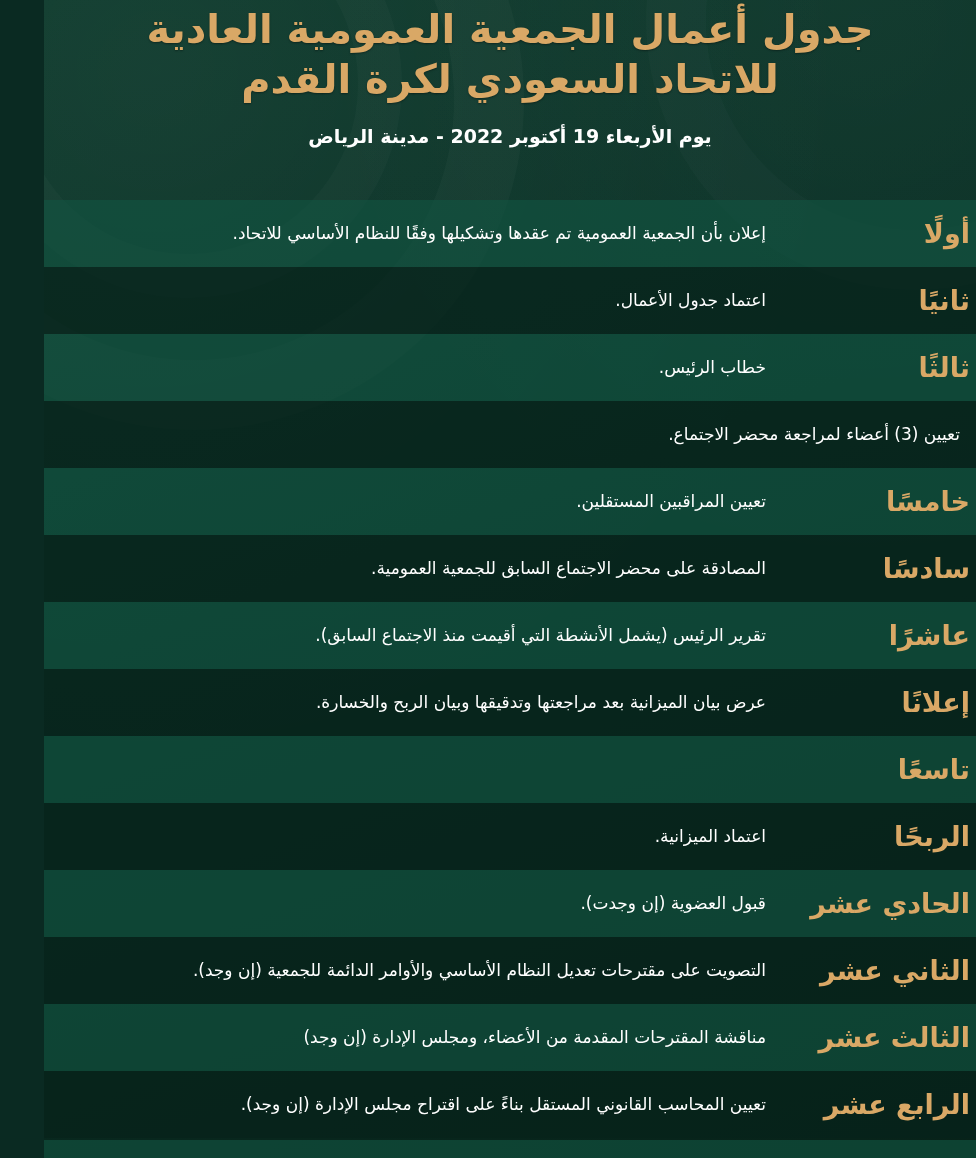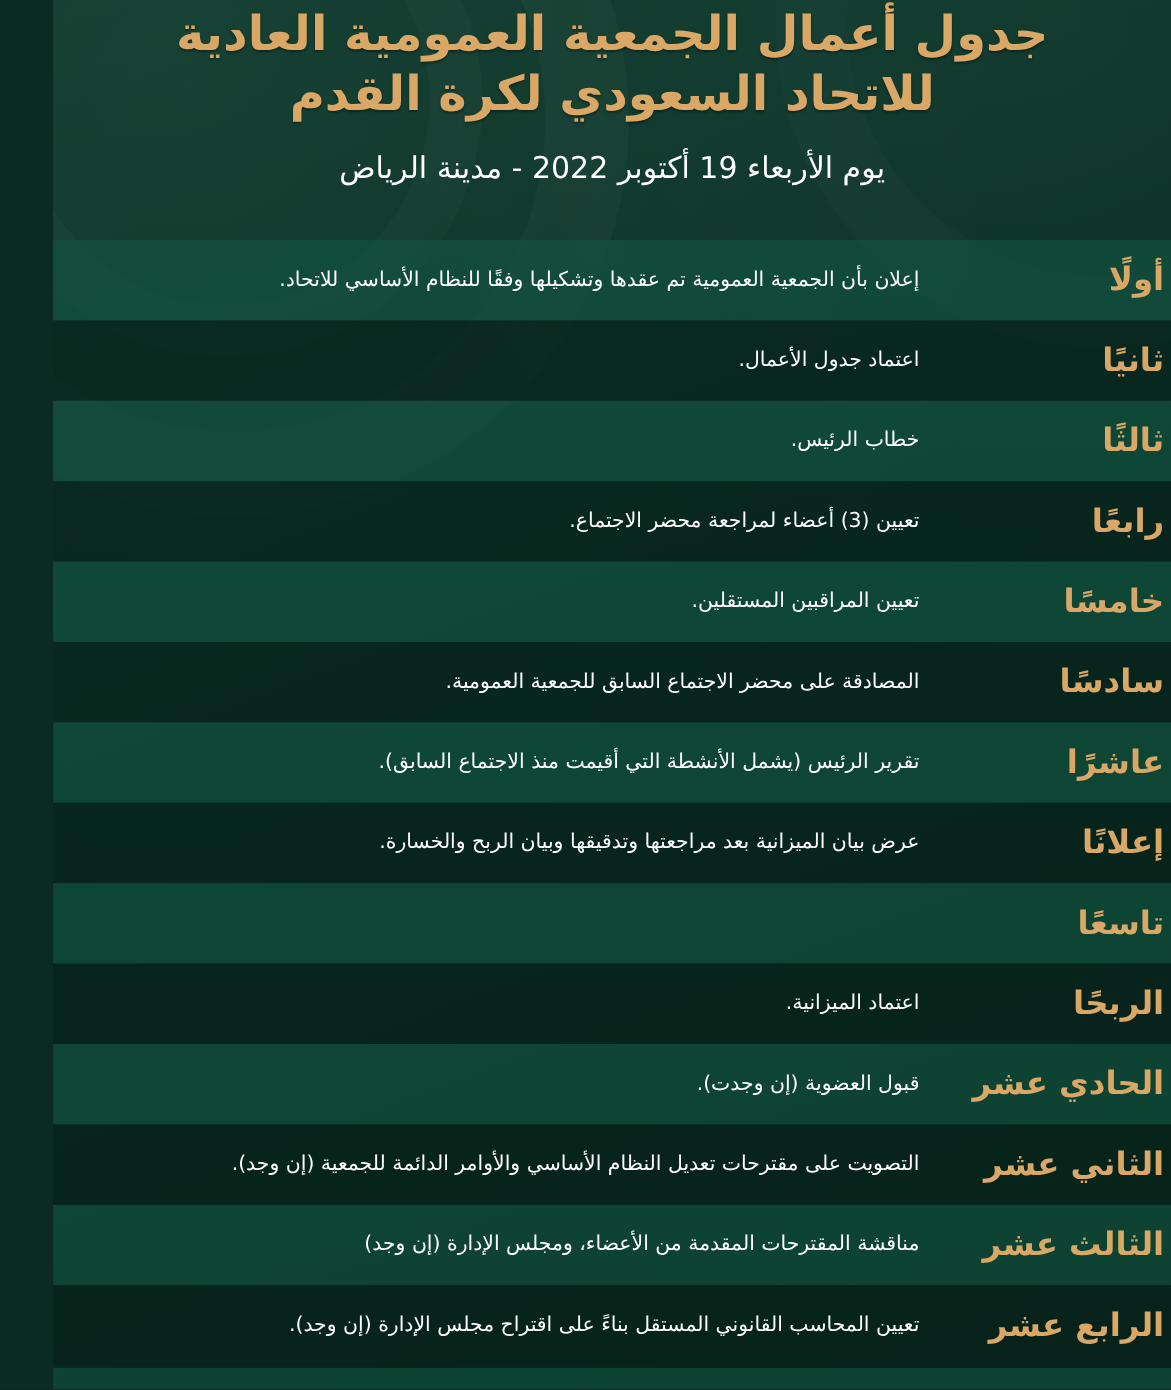--- a/index.html
+++ b/index.html
@@ -66,22 +66,22 @@
     margin: 0;
     padding-top: 4px;
     text-shadow: 0 1px 2px rgba(0,0,0,0.35);
   }
   .title .line2 {
     display: block;
   }
 
   .subtitle {
     color: #ffffff;
-    font-size: 25px;
-    font-weight: normal;
+    font-size: 19px;
+    font-weight: bold;
     margin-top: 20px;
     line-height: 1.3;
   }
 
   .agenda {
     position: relative;
     z-index: 2;
     width: 100%;
   }
 
@@ -158,21 +158,20 @@
       <div class="row-index">ثانيًا</div>
       <div class="row-text">اعتماد جدول الأعمال.</div>
     </div>
 
     <div class="row odd">
       <div class="row-index">ثالثًا</div>
       <div class="row-text">خطاب الرئيس.</div>
     </div>
 
     <div class="row even">
-      <div class="row-index">رابعًا</div>
       <div class="row-text">تعيين (3) أعضاء لمراجعة محضر الاجتماع.</div>
     </div>
 
     <div class="row odd">
       <div class="row-index">خامسًا</div>
       <div class="row-text">تعيين المراقبين المستقلين.</div>
     </div>
 
     <div class="row even">
       <div class="row-index">سادسًا</div>

